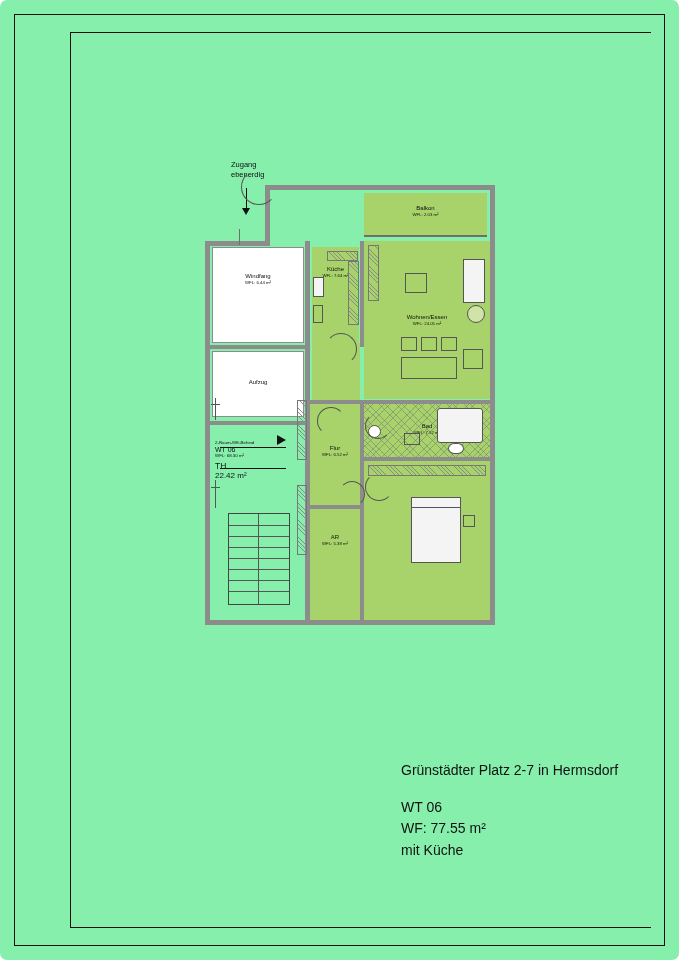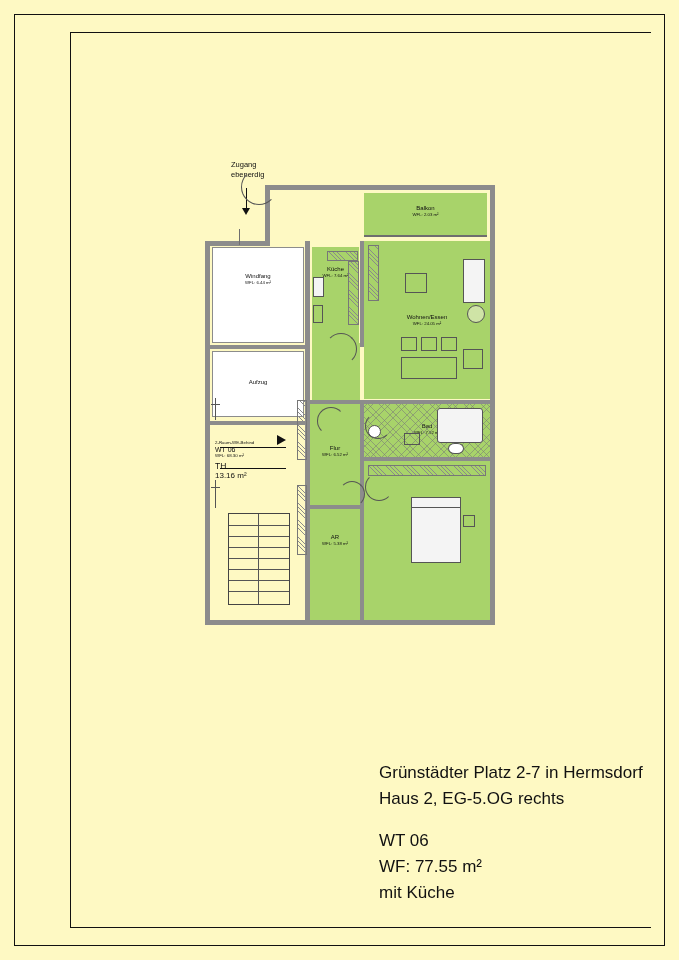--- a/index.html
+++ b/index.html
@@ -1,17 +1,17 @@
 <!DOCTYPE html>
 <html><head>
 <meta charset="utf-8">
 <style>
   html,body{margin:0;padding:0;background:#fff;}
   body{width:679px;height:960px;font-family:"Liberation Sans",sans-serif;color:#111;overflow:hidden;}
-  .page{position:relative;width:679px;height:960px;background:#fef9c3;}
+  .page{position:relative;width:679px;height:960px;background:#86efac;border-radius:7px;}
   .outer-frame{position:absolute;left:14px;top:14px;width:651px;height:932px;border:1.2px solid #111;box-sizing:border-box;}
   .inner-frame{position:absolute;left:70px;top:32px;width:581px;height:896px;border:1.1px solid #111;border-right:none;box-sizing:border-box;}
 
   
   .plan{position:absolute;left:205px;top:185px;width:290px;height:440px;}
 
   .wall{position:absolute;background:#8c8c8c;}
   .room{position:absolute;background:#a8d36a;box-sizing:border-box;}
   .room.white{background:#ffffff;}
   .room-label{position:absolute;text-align:center;font-size:5.2px;line-height:1.35;color:#111;width:100%;left:0;}
@@ -29,21 +29,21 @@
   .door-arc{position:absolute;border:0.7px solid #555;border-radius:50%;background:transparent;}
 
   
   .anno{position:absolute;font-size:7.5px;line-height:1.35;color:#111;}
   .th-box{position:absolute;text-align:left;}
   .th-box .small{font-size:4.4px;display:block;}
   .th-box .mid{font-size:7px;display:block;margin-top:1px;}
   .th-box .big{font-size:8.5px;display:block;margin-top:3px;}
   .th-box .big2{font-size:8px;display:block;}
 
-  .caption{position:absolute;left:379px;top:760px;font-size:17px;line-height:1.55;color:#111;}
+  .caption{position:absolute;left:401px;top:760px;font-size:14px;line-height:1.55;color:#111;}
   .caption .blk2{margin-top:15px;}
 
   .tri{position:absolute;width:0;height:0;border-top:5px solid transparent;border-bottom:5px solid transparent;border-left:9px solid #111;}
   .arrow-line{position:absolute;background:#111;}
 </style>
 </head>
 <body>
 
 <div class="page">
 
@@ -179,21 +179,21 @@
     <div class="hatch" style="left:92px;top:300px;width:10px;height:70px;"></div>
 
     <div class="tri" style="left:72px;top:250px;"></div>
   </div>
 
   <div class="th-box" style="left:215px;top:440px;width:86px;">
     <span class="small">2-Raum-WE-Behind</span>
     <span class="mid">WT 06</span>
     <span class="small">WFL: 68.30 m²</span>
     <span class="big">TH</span>
-    <span class="big2">13.16 m²</span>
+    <span class="big2">22.42 m²</span>
   </div>
   <div style="position:absolute;left:220px;top:447px;width:66px;height:1px;background:#111;"></div>
   <div style="position:absolute;left:220px;top:468px;width:66px;height:1px;background:#111;"></div>
 
   <div style="position:absolute;left:228px;top:513px;width:60px;height:90px;border:1px solid #444;">
     <div style="position:absolute;left:0;top:11px;width:60px;height:1px;background:#555;"></div>
     <div style="position:absolute;left:0;top:22px;width:60px;height:1px;background:#555;"></div>
     <div style="position:absolute;left:0;top:33px;width:60px;height:1px;background:#555;"></div>
     <div style="position:absolute;left:0;top:44px;width:60px;height:1px;background:#555;"></div>
     <div style="position:absolute;left:0;top:55px;width:60px;height:1px;background:#555;"></div>
@@ -201,19 +201,18 @@
     <div style="position:absolute;left:0;top:77px;width:60px;height:1px;background:#555;"></div>
     <div style="position:absolute;left:29px;top:0;width:1px;height:90px;background:#555;"></div>
   </div>
   <div style="position:absolute;left:215px;top:480px;width:1px;height:28px;background:#555;"></div>
   <div style="position:absolute;left:211px;top:487px;width:9px;height:1px;background:#555;"></div>
   <div style="position:absolute;left:211px;top:404px;width:9px;height:1px;background:#555;"></div>
   <div style="position:absolute;left:215px;top:398px;width:1px;height:22px;background:#555;"></div>
 
   <div class="caption">
     <div>Grünstädter Platz 2-7 in Hermsdorf</div>
-    <div>Haus 2, EG-5.OG rechts</div>
     <div class="blk2">WT 06</div>
     <div>WF: 77.55 m²</div>
     <div>mit Küche</div>
   </div>
 
 </div>
 
 </body></html>

